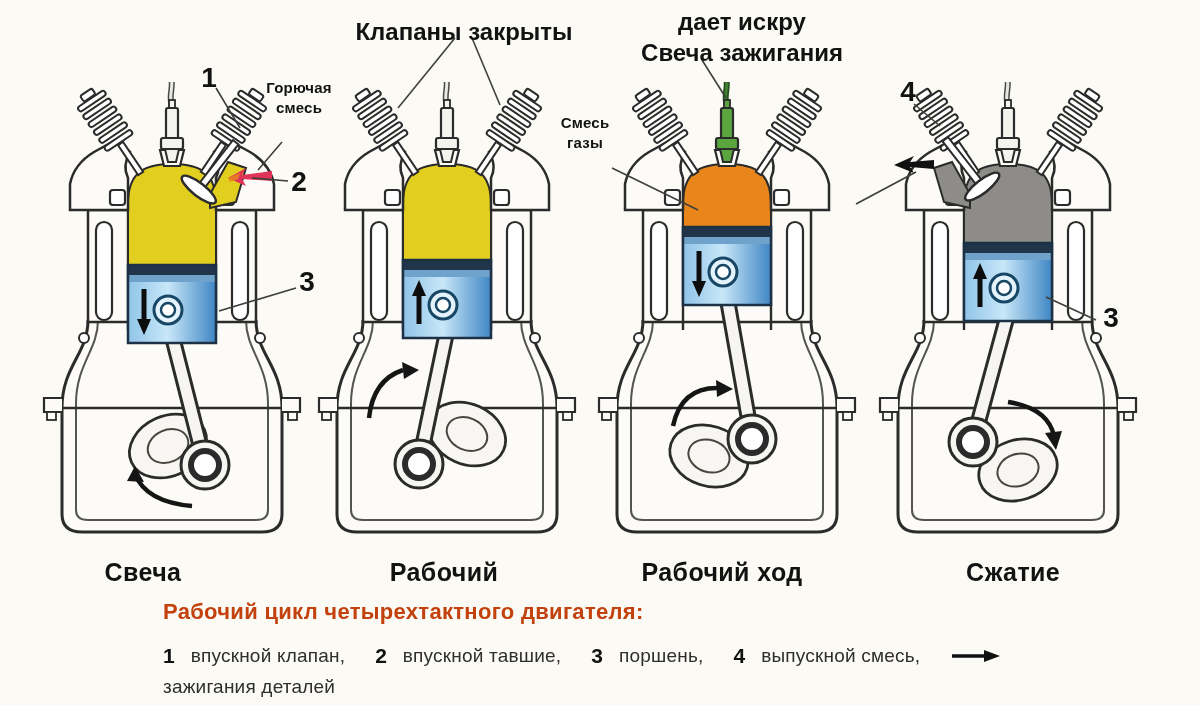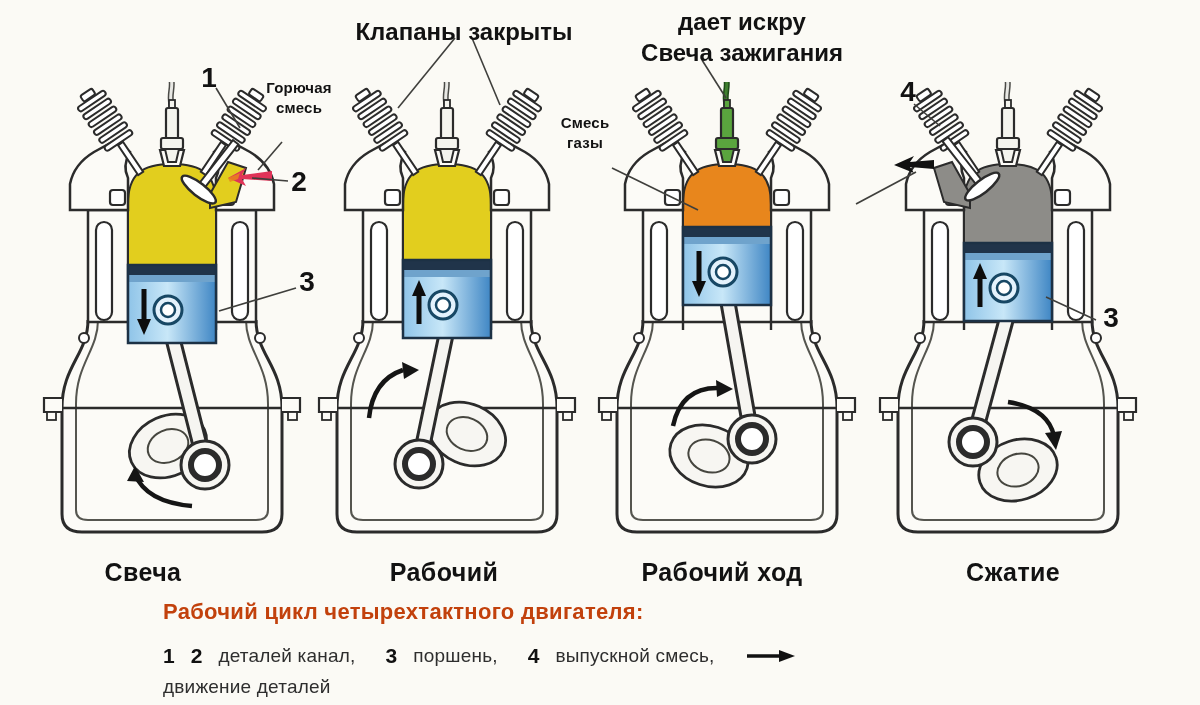--- a/index.html
+++ b/index.html
@@ -407,26 +407,27 @@
   <div class="lbl num" style="left:1111px;top:300px">3</div>
 
   <div class="lbl stroke-name" style="left:143px;top:556px">Свеча</div>
   <div class="lbl stroke-name" style="left:444px;top:556px">Рабочий</div>
   <div class="lbl stroke-name" style="left:722px;top:556px">Рабочий ход</div>
   <div class="lbl stroke-name" style="left:1013px;top:556px">Сжатие</div>
 
   <div class="title">Рабочий цикл четырехтактного двигателя:</div>
   <div class="legend-row">
     <span class="n">1</span>
+    <span class="t">впускной клапан,</span>
     <span class="n">2</span>
-    <span class="t">деталей канал,</span>
+    <span class="t">впускной тавшие,</span>
     <span class="n">3</span>
     <span class="t">поршень,</span>
     <span class="n">4</span>
     <span class="t">выпускной смесь,</span>
     <svg class="arrow-icon" width="50" height="14">
       <line x1="2" y1="7" x2="36" y2="7" stroke="#111" stroke-width="3.5"></line>
       <polygon points="34,1 50,7 34,13" fill="#111"></polygon>
     </svg>
   </div>
-  <div class="legend-row2">движение деталей</div>
+  <div class="legend-row2">зажигания деталей</div>
 
 </div>
 
 </body></html>

